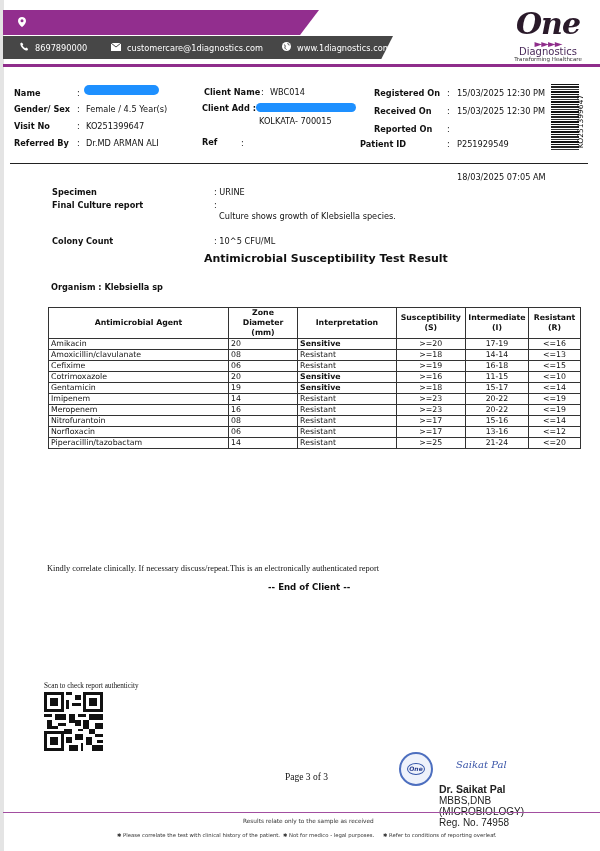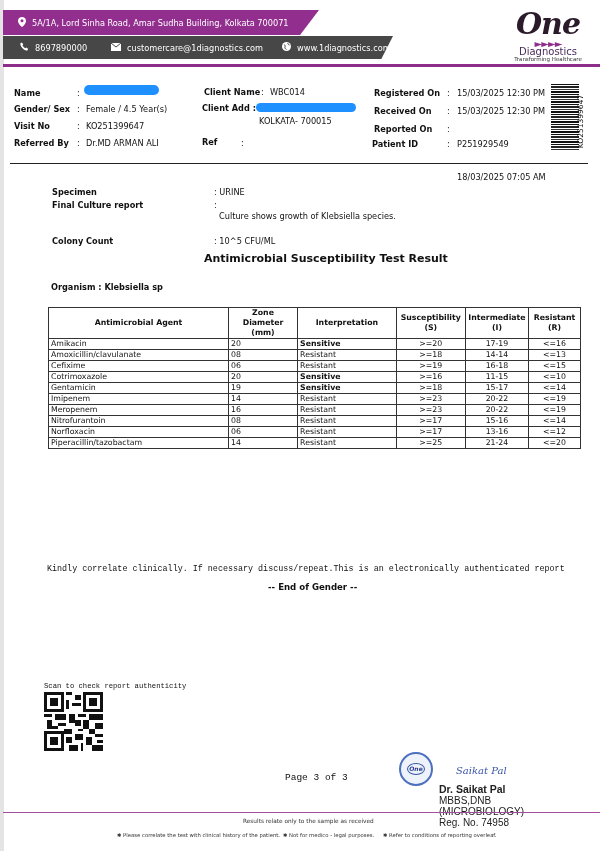--- a/index.html
+++ b/index.html
@@ -34,39 +34,38 @@
   
   .title { font-size: 11px; font-weight: bold; text-align: center; }
   table.ast { left: 48px; top: 307px; width: 533px; border-collapse: collapse; font-size: 7.8px; }
   table.ast th, table.ast td { border: 1px solid #333; padding: 0 2px; height: 10.9px; line-height: 10px; }
   table.ast th { font-weight: bold; text-align: center; height: 24px; line-height: 10px; }
   table.ast td.c { text-align: center; }
   table.ast td.bold { font-weight: bold; }
   .col1 { width: 177px; } .col2 { width: 68px; } .col3 { width: 97px; }
   .col4 { width: 68px; } .col5 { width: 62px; } .col6 { width: 51px; }
 
-  .note { font-family: Liberation Mono, monospace; font-size: 8.4px; }
+  .note { font-family: Liberation Serif, serif; font-size: 8.4px; }
   .qr { left: 44px; top: 692px; width: 59px; height: 59px; }
 
   .footer-line { left: 3px; top: 812px; width: 597px; height: 1px; background: #a24ea0; }
   .footer-small { font-size: 5.3px; color: #333; white-space: nowrap; }
   .sig-text { font-family: "Liberation Sans", sans-serif; font-size: 10px; color: #222; line-height: 11px; }
 </style>
 </head>
 <body>
 
 <div class="abs left-strip"></div>
 
 <div class="abs addr-bar hdr-text" style="padding-left:15px;">
   <span class="hdr-icon">
     <svg width="8" height="10" viewBox="0 0 8 10">
         <path d="M4 0C1.8 0 0 1.7 0 3.9 0 6.8 4 10 4 10s4-3.2 4-6.1C8 1.7 6.2 0 4 0zm0 5.3a1.5 1.5 0 110-3 1.5 1.5 0 010 3z" fill="#fff"></path>
       </svg>
   </span>
-  <span>5A/1A, Lord Sinha Road, Amar Sudha Building, Kolkata 700071</span>
 </div>
 
 <div class="abs contact-bar hdr-text" style="padding-left:17px;">
   <span class="hdr-icon">
     <svg width="9" height="9" viewBox="0 0 9 9">
         <path d="M1.8 0.5l1.5 1.8-0.8 1.2c0.6 1.2 1.5 2.1 2.7 2.7l1.2-0.8 1.8 1.5-0.9 1.6C3.8 8.3 0.6 5.1 0.2 1.4z" fill="#fff"></path>
       </svg>
   </span>
   <span style="width:76px;display:inline-block;">8697890000</span>
   <span class="hdr-icon">
@@ -125,21 +124,21 @@
 <div class="abs val" style="left:457px;top:88px;">15/03/2025 12:30 PM</div>
 
 <div class="abs lbl" style="left:374px;top:106px;">Received On</div>
 <div class="abs val" style="left:447px;top:106px;">:</div>
 <div class="abs val" style="left:457px;top:106px;">15/03/2025 12:30 PM</div>
 
 <div class="abs lbl" style="left:374px;top:124px;">Reported On</div>
 <div class="abs val" style="left:447px;top:124px;">:</div>
 <div class="abs val" style="left:457px;top:124px;margin-top:48px;">18/03/2025 07:05 AM</div>
 
-<div class="abs lbl" style="left:372px;top:139px;">Patient ID</div>
+<div class="abs lbl" style="left:360px;top:139px;">Patient ID</div>
 <div class="abs val" style="left:447px;top:139px;">:</div>
 <div class="abs val" style="left:457px;top:139px;">P251929549</div>
 
 <div class="abs barcode"></div>
 <div class="abs barcode-text">KO251399647</div>
 
 <div class="abs sep-line"></div>
 
 <div class="abs lbl" style="left:52px;top:187px;">Specimen</div>
 <div class="abs val" style="left:214px;top:187px;">: URINE</div>
@@ -244,21 +243,21 @@
         <td>14</td>
         <td>Resistant</td>
         <td class="c">&gt;=25</td>
         <td class="c">21-24</td>
         <td class="c">&lt;=20</td>
       </tr>
     </tbody>
 </table>
 
 <div class="abs note" style="left:47px;top:564px;">Kindly correlate clinically. If necessary discuss/repeat.This is an electronically authenticated report</div>
-<div class="abs lbl" style="left:268px;top:582px;font-size:8.6px;">-- End of Gender --</div>
+<div class="abs lbl" style="left:268px;top:582px;font-size:8.6px;">-- End of Client --</div>
 
 <div class="abs note" style="left:44px;top:682px;font-size:7.2px;">Scan to check report authenticity</div>
 <svg class="abs qr" viewBox="0 0 21 21" shape-rendering="crispEdges">
   <g fill="#111">
     <rect x="0" y="0" width="7" height="7"></rect>
       <rect x="1" y="1" width="5" height="5" fill="#fff"></rect>
       <rect x="2" y="2" width="3" height="3"></rect>
     <rect x="14" y="0" width="7" height="7"></rect>
       <rect x="15" y="1" width="5" height="5" fill="#fff"></rect>
       <rect x="16" y="2" width="3" height="3"></rect>
@@ -292,21 +291,21 @@
       <rect x="17" y="19" width="4" height="2"></rect>
       <rect x="19" y="17" width="2" height="1"></rect>
   </g>
 </svg>
 
 <div class="abs note" style="left:285px;top:772px;font-size:9.5px;">Page 3 of 3</div>
 
 <div class="abs" style="left:399px;top:752px;width:34px;height:34px;border-radius:50%;border:2px solid #4d6fbf;background:#eef2fb;display:flex;align-items:center;justify-content:center;">
   <div style="width:18px;height:12px;border-radius:50%;border:1px solid #3354a8;font-size:6px;font-weight:bold;font-style:italic;color:#2a3f8f;text-align:center;line-height:10px;">One</div>
 </div>
-<div class="abs" style="left:456px;top:759px;font-family:'DejaVu Serif',serif;font-style:italic;font-size:10px;color:#3a55a8;margin-top:6px;">Saikat Pal</div>
+<div class="abs" style="left:456px;top:759px;font-family:'DejaVu Serif',serif;font-style:italic;font-size:10px;color:#3a55a8;">Saikat Pal</div>
 <div class="abs sig-text" style="left:439px;top:784px;font-weight:bold;font-size:10.5px;">Dr. Saikat Pal</div>
 <div class="abs sig-text" style="left:439px;top:795px;">MBBS,DNB</div>
 <div class="abs sig-text" style="left:439px;top:806px;">(MICROBIOLOGY)</div>
 <div class="abs sig-text" style="left:439px;top:817px;">Reg. No. 74958</div>
 
 <div class="abs footer-line"></div>
 <div class="abs footer-small" style="left:243px;top:818px;font-size:5.8px;">Results relate only to the sample as received</div>
 <div class="abs footer-small" style="left:117px;top:832px;">✱ Please correlate the test with clinical history of the patient.</div>
 <div class="abs footer-small" style="left:283px;top:832px;">✱ Not for medico - legal purposes.</div>
 <div class="abs footer-small" style="left:383px;top:832px;">✱ Refer to conditions of reporting overleaf.</div>

